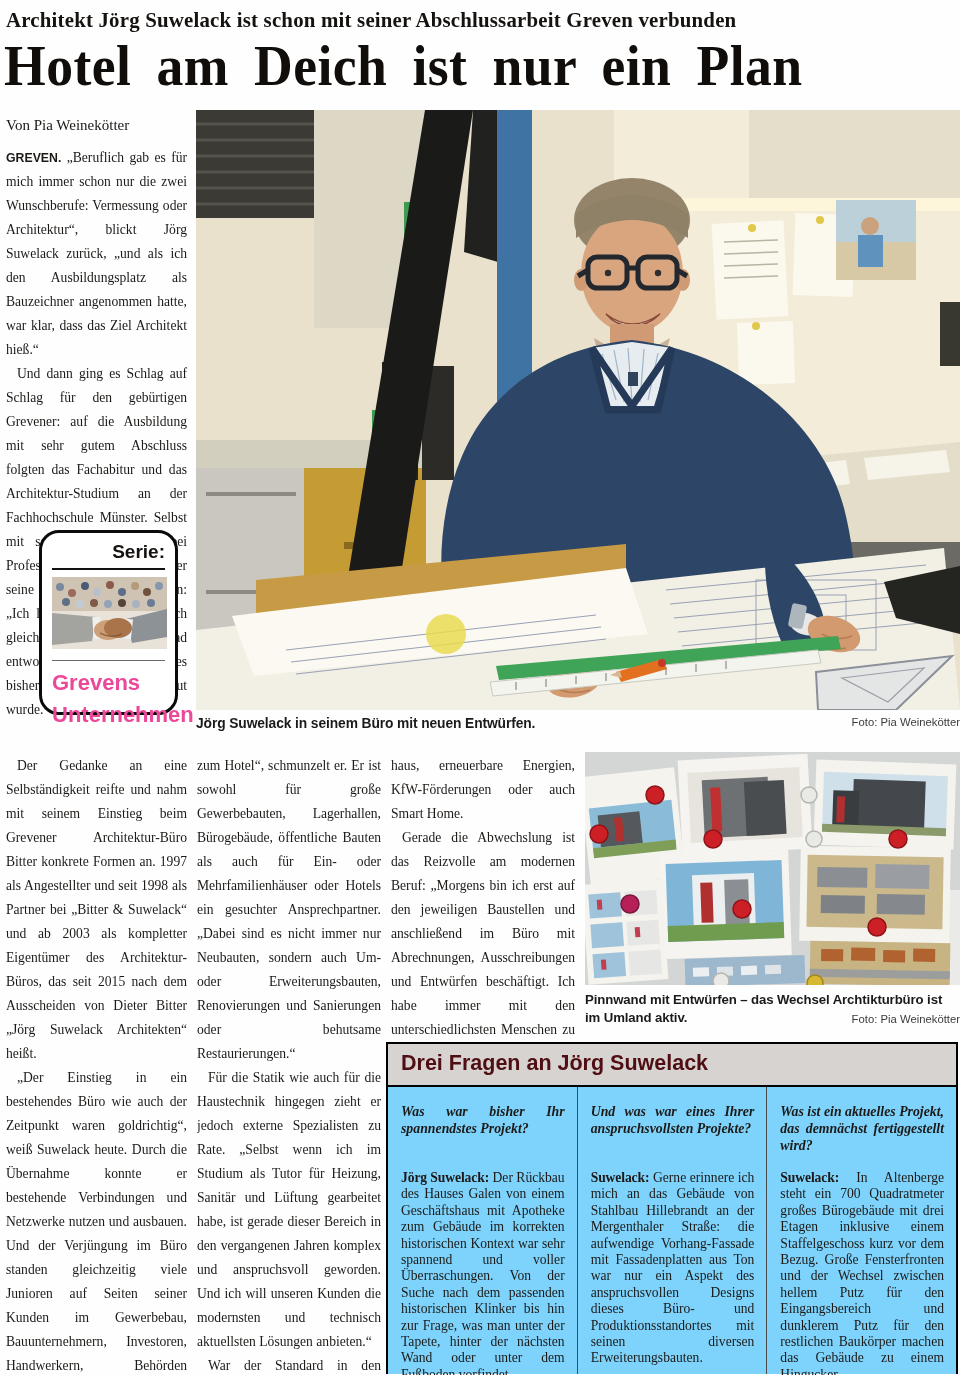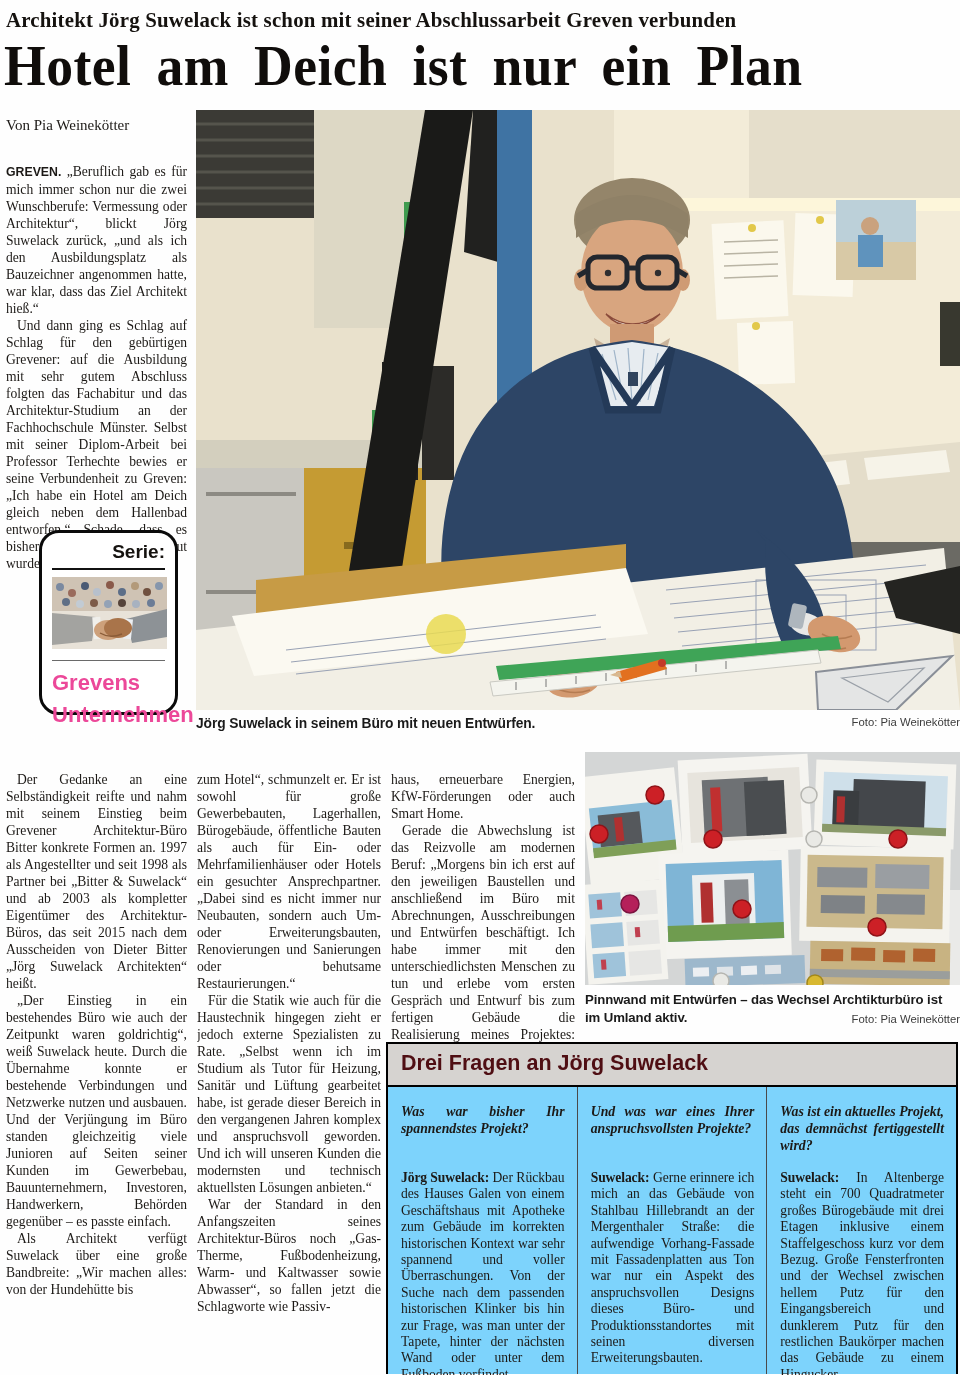--- a/index.html
+++ b/index.html
@@ -6,22 +6,22 @@
   #page{position:relative;width:960px;height:1375px;background:#fefefe;overflow:hidden;
         font-family:"Liberation Serif",serif;color:#1c1916;}
   
   .kicker{position:absolute;left:6px;top:8px;font-size:21.5px;font-weight:700;
           letter-spacing:.2px;transform:scaleX(.97);transform-origin:left;color:#15120f;}
   .headline{position:absolute;left:4px;top:33px;font-size:57px;font-weight:700;
             word-spacing:12px;letter-spacing:.5px;transform:scaleX(.94);transform-origin:left;
             color:#100d0b;white-space:nowrap;}
   .byline{position:absolute;left:6px;top:117px;font-size:15px;}
   
-  .col{position:absolute;font-size:13.6px;line-height:17px;text-align:justify;
-       text-justify:inter-word;hyphens:auto;margin-top:17px;}
+  .col{position:absolute;font-size:13.6px;line-height:24px;text-align:justify;
+       text-justify:inter-word;hyphens:auto;}
   .col p{margin:0;}
   .col p.ind{text-indent:11px;}
   .lead-caps{font-family:"Liberation Sans",sans-serif;font-weight:bold;font-size:12.3px;}
   
   .serie{position:absolute;left:39px;top:530px;width:139px;height:185px;box-sizing:border-box;
          border:3px solid #0a0a0a;border-radius:20px;background:#fff;padding:8px 10px 6px;}
   .serie .s-label{font-family:"Liberation Sans",sans-serif;font-weight:bold;font-size:19px;
                   text-align:right;color:#15120f;}
   .serie .rule1{height:0;border-top:2px solid #111;margin:5px 0 7px;}
   .serie .rule2{height:0;border-top:1.5px solid #6a6a6a;margin:7px 0 6px;}

